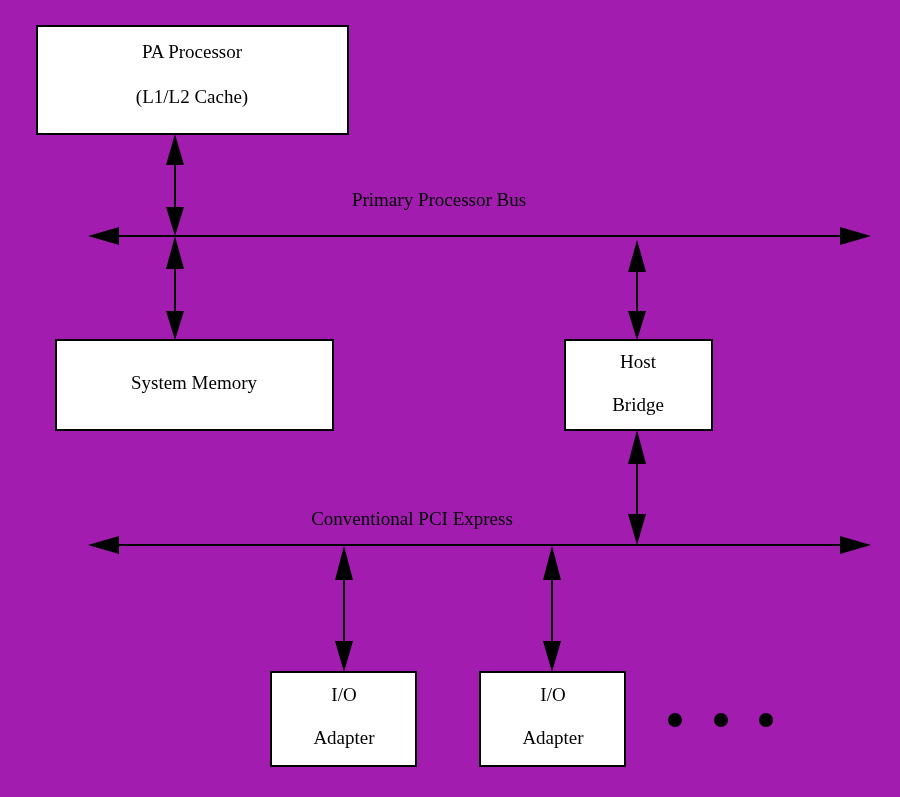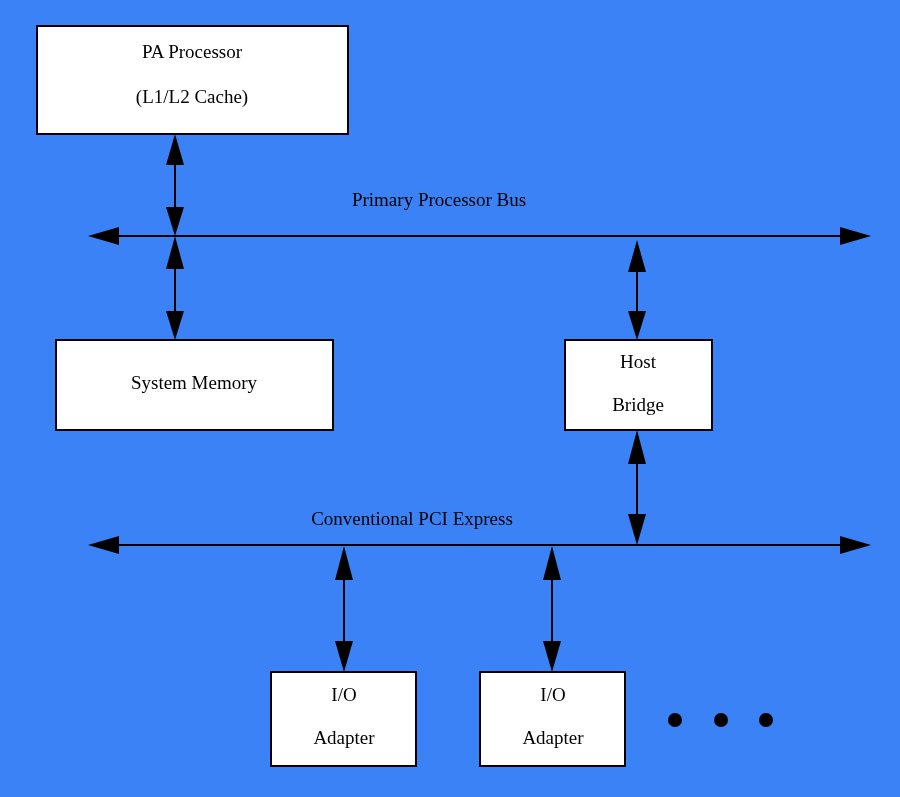--- a/index.html
+++ b/index.html
@@ -10,21 +10,21 @@
   body {
     width: 900px;
     height: 797px;
     font-family: "Liberation Serif", "DejaVu Serif", serif;
     overflow: hidden;
   }
   #diagram-root {
     position: relative;
     width: 900px;
     height: 797px;
-    background: #3b82f6;
+    background: #a21caf;
   }
   svg.canvas {
     position: absolute;
     top: 0;
     left: 0;
     width: 900px;
     height: 797px;
   }
   .box-rect {
     fill: #ffffff;

